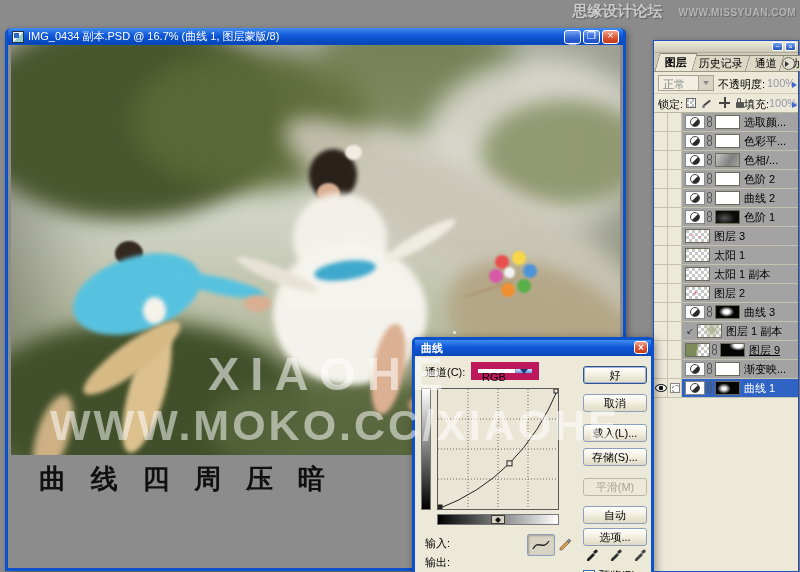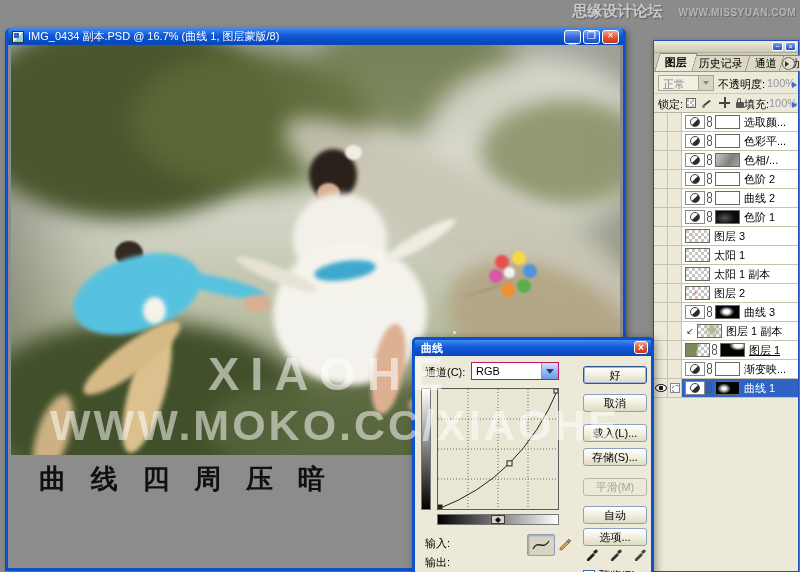--- a/index.html
+++ b/index.html
@@ -45,21 +45,21 @@
 
   
   .dialog{position:absolute;left:412px;top:337px;width:242px;height:238px;z-index:20;box-sizing:border-box;
           border:3px solid #0c51cc;border-radius:5px 5px 0 0;background:#ece9d8;box-shadow:2px 2px 8px rgba(0,0,0,.4)}
   .dtitle{height:16px;border-radius:2px 2px 0 0;background:linear-gradient(180deg,#3f8cf0,#1158d8 45%,#0846b8);
           color:#fff;font-size:11px;font-weight:bold;line-height:16px;padding-left:6px;position:relative}
   .dclose{position:absolute;right:3px;top:1px;width:14px;height:13px;border:1px solid #fff;border-radius:3px;
           background:linear-gradient(#f2a48c,#dd5636 55%,#c03a18);color:#fff;font-size:10px;line-height:11px;text-align:center;box-sizing:border-box}
   .dbody{position:relative;width:100%;height:calc(100% - 16px)}
   .dlabel{position:absolute;font-size:11px}
-  .combo{position:absolute;left:56px;top:6px;width:88px;height:18px;background:#fff;border:1px solid #be185d;box-sizing:border-box}
+  .combo{position:absolute;left:56px;top:6px;width:68px;height:18px;background:#fff;border:7px solid #be185d;box-sizing:border-box}
   .combo .val{position:absolute;left:4px;top:2px;font-size:11px}
   .combo .drop{position:absolute;right:0;top:0;width:16px;height:100%;background:linear-gradient(#cfe2fb,#8fb4ef 60%,#6f9ae0);
                border-left:1px solid #7b9ebd;display:flex;align-items:center;justify-content:center}
   .tri-d{width:0;height:0;border:4px solid transparent;border-top:5px solid #1a3c78;margin-top:4px}
   .vgrad{position:absolute;left:6px;top:32px;width:10px;height:122px;background:linear-gradient(#fff,#000);border:1px solid #777;box-sizing:border-box}
   .grid{position:absolute;left:22px;top:32px;width:122px;height:122px;background:#eae6d5;border:1px solid #5a5a5a;box-sizing:border-box}
   .hgrad{position:absolute;left:22px;top:158px;width:122px;height:11px;background:linear-gradient(90deg,#000,#fff);border:1px solid #777;box-sizing:border-box}
   .hslider{position:absolute;left:53px;top:0;width:14px;height:9px;background:#d6d2c4;border:1px solid #3a3a3a;display:flex;box-sizing:border-box}
   .hslider i{width:0;height:0;border:3px solid transparent;margin:auto}
   .hslider i.l{border-right-color:#111;margin-right:0}
@@ -103,21 +103,21 @@
   .ic-brush{width:11px;height:11px;position:relative}
   .ic-brush::before{content:"";position:absolute;left:1px;top:5px;width:8px;height:2px;background:#444;transform:rotate(-38deg)}
   .ic-brush::after{content:"";position:absolute;left:0;top:8px;width:3px;height:3px;background:#777;border-radius:50%}
   .ic-move{width:11px;height:11px;position:relative}
   .ic-move::before{content:"";position:absolute;left:5px;top:0;width:2px;height:11px;background:#444}
   .ic-move::after{content:"";position:absolute;left:0;top:5px;width:11px;height:2px;background:#444}
   .ic-lock{width:8px;height:6px;background:#555;border-radius:1px;position:relative;margin-top:4px}
   .ic-lock::before{content:"";position:absolute;left:1px;top:-4px;width:4px;height:4px;border:1px solid #555;border-bottom:none;border-radius:3px 3px 0 0;box-sizing:border-box}
 
   .llist{position:relative}
-  .lrow{display:flex;align-items:center;height:18px;border-bottom:1px solid #c6c2b0;background:#ffffff}
+  .lrow{display:flex;align-items:center;height:18px;border-bottom:1px solid #c6c2b0;background:#a3a3a3}
   .lrow.sel{background:#2f63c4}
   .lrow.sel .lname{color:#fff}
   .lcol{width:14px;height:100%;border-right:1px solid #c6c2b0;display:flex;align-items:center;justify-content:center;background:#ece9d8;box-sizing:border-box;flex:none}
   .lcontent{display:flex;align-items:center;gap:2px;padding-left:3px;flex:1;min-width:0}
   .lname{font-size:11px;white-space:nowrap;overflow:hidden;padding-left:2px}
   .lname.u{text-decoration:underline}
   .eye{width:12px;height:8px;border:1px solid #222;border-radius:50%;background:radial-gradient(circle at 50% 50%,#111 2px,#fdfdfd 2.5px);box-sizing:border-box}
   .adj{width:20px;height:14px;background:#fff;border:1px solid #888;box-sizing:border-box;display:flex;align-items:center;justify-content:center;flex:none}
   .adj::before{content:"";width:8px;height:8px;border-radius:50%;border:1px solid #444;background:linear-gradient(135deg,#fff 48%,#2a2a2a 52%)}
   .chain{width:6px;height:12px;position:relative;flex:none}
@@ -452,21 +452,21 @@
           <span class="lname">图层 1 副本</span>
         </span>
       </div>
       <div class="lrow">
         <span class="lcol"></span>
         <span class="lcol"></span>
         <span class="lcontent">
           <span class="thumb photopart"></span>
           <span class="chain"></span>
           <span class="mask mwt"></span>
-          <span class="lname u">图层 1</span>
+          <span class="lname u">图层 9</span>
         </span>
       </div>
       <div class="lrow">
         <span class="lcol"></span>
         <span class="lcol"></span>
         <span class="lcontent">
           <span class="adj"></span>
           <span class="chain"></span>
           <span class="mask mwhite"></span>
           <span class="lname">渐变映...</span>

